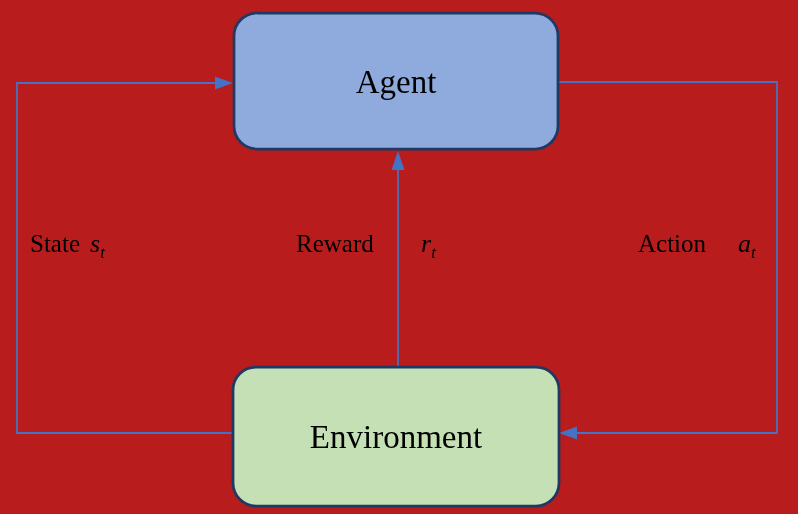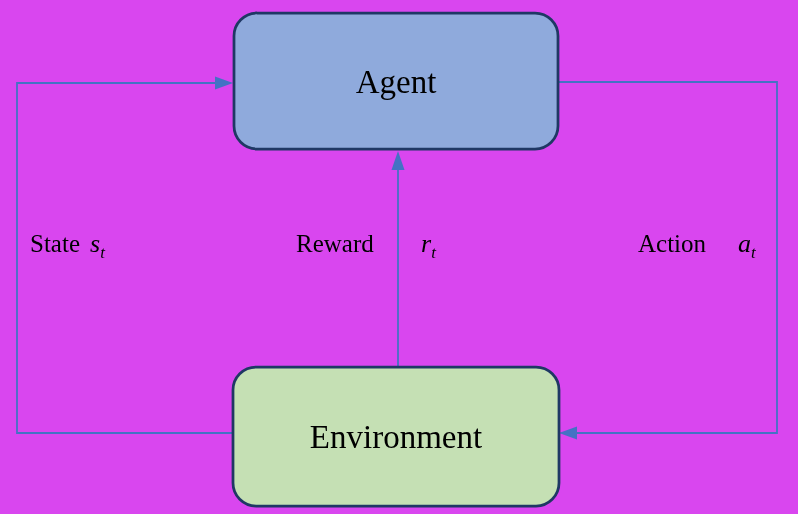--- a/index.html
+++ b/index.html
@@ -4,21 +4,21 @@
 <style>
   html, body {
     margin: 0;
     padding: 0;
     background: #FFFFFF;
   }
   .canvas {
     position: relative;
     width: 798px;
     height: 514px;
-    background: #d946ef;
+    background: #b91c1c;
     overflow: hidden;
     font-family: "Liberation Serif", "DejaVu Serif", serif;
   }
   svg { display: block; }
   .node-label {
     font-family: "Liberation Serif", "DejaVu Serif", serif;
     font-size: 33px;
     fill: #000000;
   }
   .edge-label {

